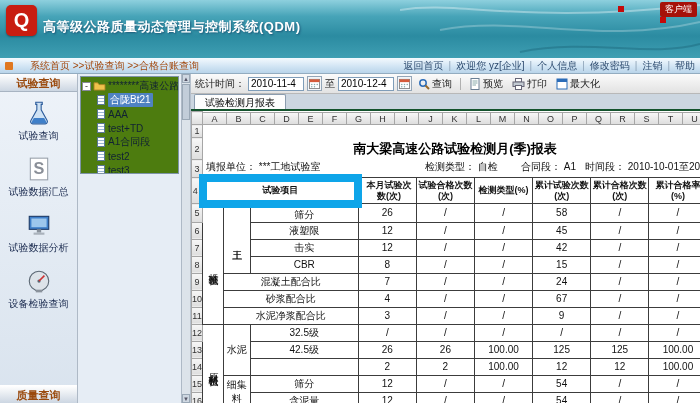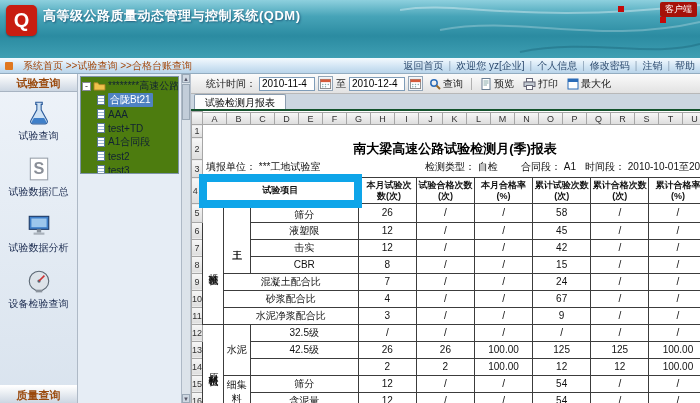--- a/index.html
+++ b/index.html
@@ -8,33 +8,33 @@
     width:700px; height:403px; position:relative; overflow:hidden; background:#fff;
     font-family:"Liberation Sans","DejaVu Sans",sans-serif; margin:0 auto;
   }
   
   .top-header { position:relative; height:58px;
     background:linear-gradient(180deg,#8ed0de 0%,#47a4b8 28%,#2b8ba1 62%,#3f9fb3 100%); overflow:hidden; }
   .waves { position:absolute; right:0; top:0; }
   .logo { position:absolute; left:6px; top:5px; width:31px; height:31px; background:#c81d11;
     border-radius:5px; color:#fff; font-weight:bold; font-size:20px; display:flex; align-items:center;
     justify-content:center; box-shadow:0 1px 2px rgba(0,0,0,.35); }
-  .app-title { position:absolute; left:43px; top:7px; color:#fff; font-size:13px; font-weight:bold;
+  .app-title { position:absolute; left:43px; top:18px; color:#fff; font-size:13px; font-weight:bold;
     text-shadow:1px 1px 2px rgba(10,40,80,.55); letter-spacing:.5px;text-align:center; }
   .app-subtitle { position:absolute; left:90px; top:27px; color:#79260c; font-size:9px; white-space:pre; }
   .project-label { position:absolute; right:60px; top:34px; color:#fff; font-size:11px;
     border-bottom:1px dashed rgba(255,255,255,.85); padding-bottom:1px; }
   .client-link { position:absolute; right:3px; top:2px; color:#fff; font-size:9px; background:#a6120a;
     padding:1px 5px; border-radius:2px; cursor:pointer; }
   .red-sq { position:absolute; width:6px; height:6px; background:#c40a0a; }
   .sq1 { right:76px; top:6px; } .sq2 { right:34px; top:17px; }
   
   .navbar { height:16px; background:linear-gradient(180deg,#f4fafe,#cfe3f3 60%,#b9d4ea);
     border-bottom:1px solid #93acc0; display:flex; align-items:center; font-size:10px; padding:0 5px; color:#333; }
-  .breadcrumb { display:flex; align-items:center; gap:10px; color:#a34a10; }
+  .breadcrumb { display:flex; align-items:center; gap:17px; color:#a34a10; }
   .bc-ico { width:8px; height:8px; background:#e07820; display:inline-block; border-radius:1px; }
   .user-links { margin-left:auto; display:flex; gap:5px; align-items:center; }
   .sep { color:#8fa4b8; }
   .nav-link { color:#2c4a6e; cursor:pointer; white-space:nowrap; }
   
   .body { display:flex; height:329px; }
   .rail { width:78px; min-width:78px; background:linear-gradient(180deg,#eef3f9,#d9e3ee);
     border-right:1px solid #aeb9c6; display:flex; flex-direction:column; }
   .rail-header { height:18px; line-height:18px; text-align:center; font-size:11px; font-weight:bold;
     color:#9a4a0e; background:linear-gradient(180deg,#ffffff,#ccd6e2); border-bottom:1px solid #a8b4c2; cursor:pointer; }
@@ -55,21 +55,21 @@
     border:1px solid #5a7896; display:inline-block; }
   .vscroll { width:9px; min-width:9px; background:#dce3ea; border-right:1px solid #b6c0cc; position:relative;
     font-size:6px; color:#556; text-align:center; cursor:pointer; }
   .arr { height:9px; line-height:9px; background:#cfd8e2; border:1px solid #9aa8b6; }
   .arr.up::before { content:"▲"; }
   .arr.down { position:absolute; bottom:0; left:0; right:0; }
   .arr.down::before { content:"▼"; }
   .thumb { position:absolute; top:10px; left:0; right:0; height:36px; background:#c2cdd9; border:1px solid #9aa8b6; }
   
   .main { flex:1; display:flex; flex-direction:column; overflow:hidden; background:#fff; }
-  .toolbar { height:20px; min-height:20px; display:flex; align-items:center; gap:3px; padding:0 15px;
+  .toolbar { height:20px; min-height:20px; display:flex; align-items:center; gap:3px; padding:0 4px;
     background:linear-gradient(180deg,#fbfbfb,#e2e2e2); border-bottom:1px solid #b8b8b8; font-size:10px; color:#222; }
   .date-input { width:56px; height:14px; border:1px solid #7f9db9; font-size:10px; padding:0 2px; font-family:inherit; }
   .cal-btn { width:15px; height:15px; padding:0; border:1px solid #94a6b8; background:#f4f6f8;
     display:inline-flex; align-items:center; justify-content:center; cursor:pointer; }
   .tb-btn { display:inline-flex; align-items:center; gap:2px; font-size:10px; color:#222; cursor:pointer;
     padding:1px 3px; background:transparent; border:none; font-family:inherit; }
   .tb-sep { width:1px; height:12px; background:#b0b0b0; margin:0 2px; }
   .tabstrip { height:17px; min-height:17px; background:#ccd6e0; border-bottom:2px solid #14532d;
     display:flex; align-items:flex-end; padding-left:3px; }
   .tab { background:#fdfdfd; border:1px solid #8b9cae; border-bottom:none; font-size:10px; height:15px;
@@ -355,21 +355,21 @@
               <span class="inf-contract">合同段： A1</span>
               <span class="inf-period">时间段： 2010-10-01至2010-1</span>
             </div>
                 </td>
               </tr>
           <tr class="h4">
             <td class="rn">4</td>
             <th class="rc item-h" colspan="3">试验项目</th>
             <th class="rc">本月试验次数(次)</th>
             <th class="rc">试验合格次数(次)</th>
-            <th class="rc">本月合格率(%)</th>
+            <th class="rc">检测类型(%)</th>
             <th class="rc">累计试验次数(次)</th>
             <th class="rc">累计合格次数(次)</th>
             <th class="rc">累计合格率(%)</th>
           </tr>
           <tr class="hd">
             <td class="rn">5</td>
             <td class="rc" rowspan="7"><span class="vert">标准试验</span></td>
             <td class="rc" rowspan="4"><span class="vert">土工</span></td>
             <td class="rc">筛分</td>
             <td class="rc">26</td>

